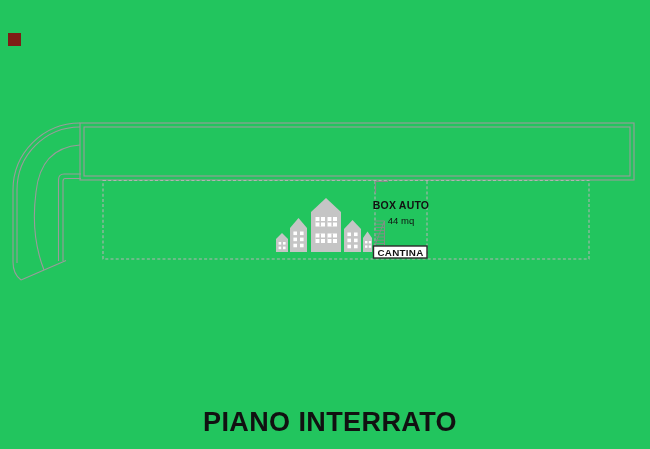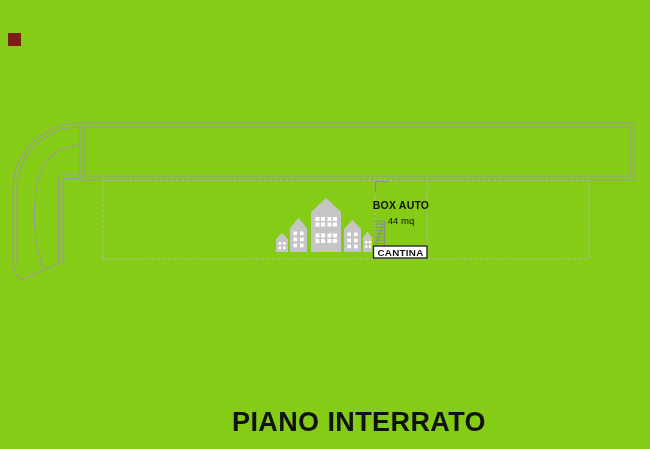--- a/index.html
+++ b/index.html
@@ -1,40 +1,40 @@
 <!DOCTYPE html>
 <html><head>
 <meta charset="utf-8">
 <style>
   html,body{margin:0;padding:0;background:#ffffff;}
   #page{
     position:relative;
     width:650px;height:449px;
-    background:#84cc16;
+    background:#22c55e;
     overflow:hidden;
     font-family:"Liberation Sans", sans-serif;
   }
   #marker{
     position:absolute;left:8px;top:33px;width:13px;height:13px;
     background:#7e1d15;
   }
   #plan-svg{position:absolute;left:0;top:0;}
   .wall{fill:none;stroke:#9b9b9b;stroke-width:1.1;}
   .dashed{fill:none;stroke:#b3b3b3;stroke-width:1.05;stroke-dasharray:3 2.2;}
   .solidmark{fill:none;stroke:#8a8a8a;stroke-width:1.2;}
   .stair{fill:none;stroke:#8a8a8a;stroke-width:0.9;}
   .cantina-rect{fill:#ffffff;stroke:#2b2b2b;stroke-width:1.4;}
   .house{fill:#c5c5c5;stroke:none;}
   .win{fill:#ffffff;stroke:none;}
   .mullion{stroke:#c5c5c5;stroke-width:1.5;fill:none;}
   .room-label{font-family:"Liberation Sans",sans-serif;font-weight:bold;font-size:10.5px;fill:#111111;text-anchor:middle;letter-spacing:0.2px;}
   .room-area{font-family:"Liberation Sans",sans-serif;font-size:9.5px;fill:#111111;text-anchor:middle;}
   .cantina-label{font-family:"Liberation Sans",sans-serif;font-weight:bold;font-size:9.8px;fill:#111111;text-anchor:middle;letter-spacing:0.3px;}
   #title{
-    position:absolute;top:407px;left:359px;transform:translateX(-50%);
+    position:absolute;top:407px;left:330px;transform:translateX(-50%);
     font-size:27px;font-weight:bold;color:#111111;
     letter-spacing:0.4px;white-space:nowrap;
   }
 </style>
 </head>
 <body>
 
 <div id="page">
 
   <div id="marker"></div>

